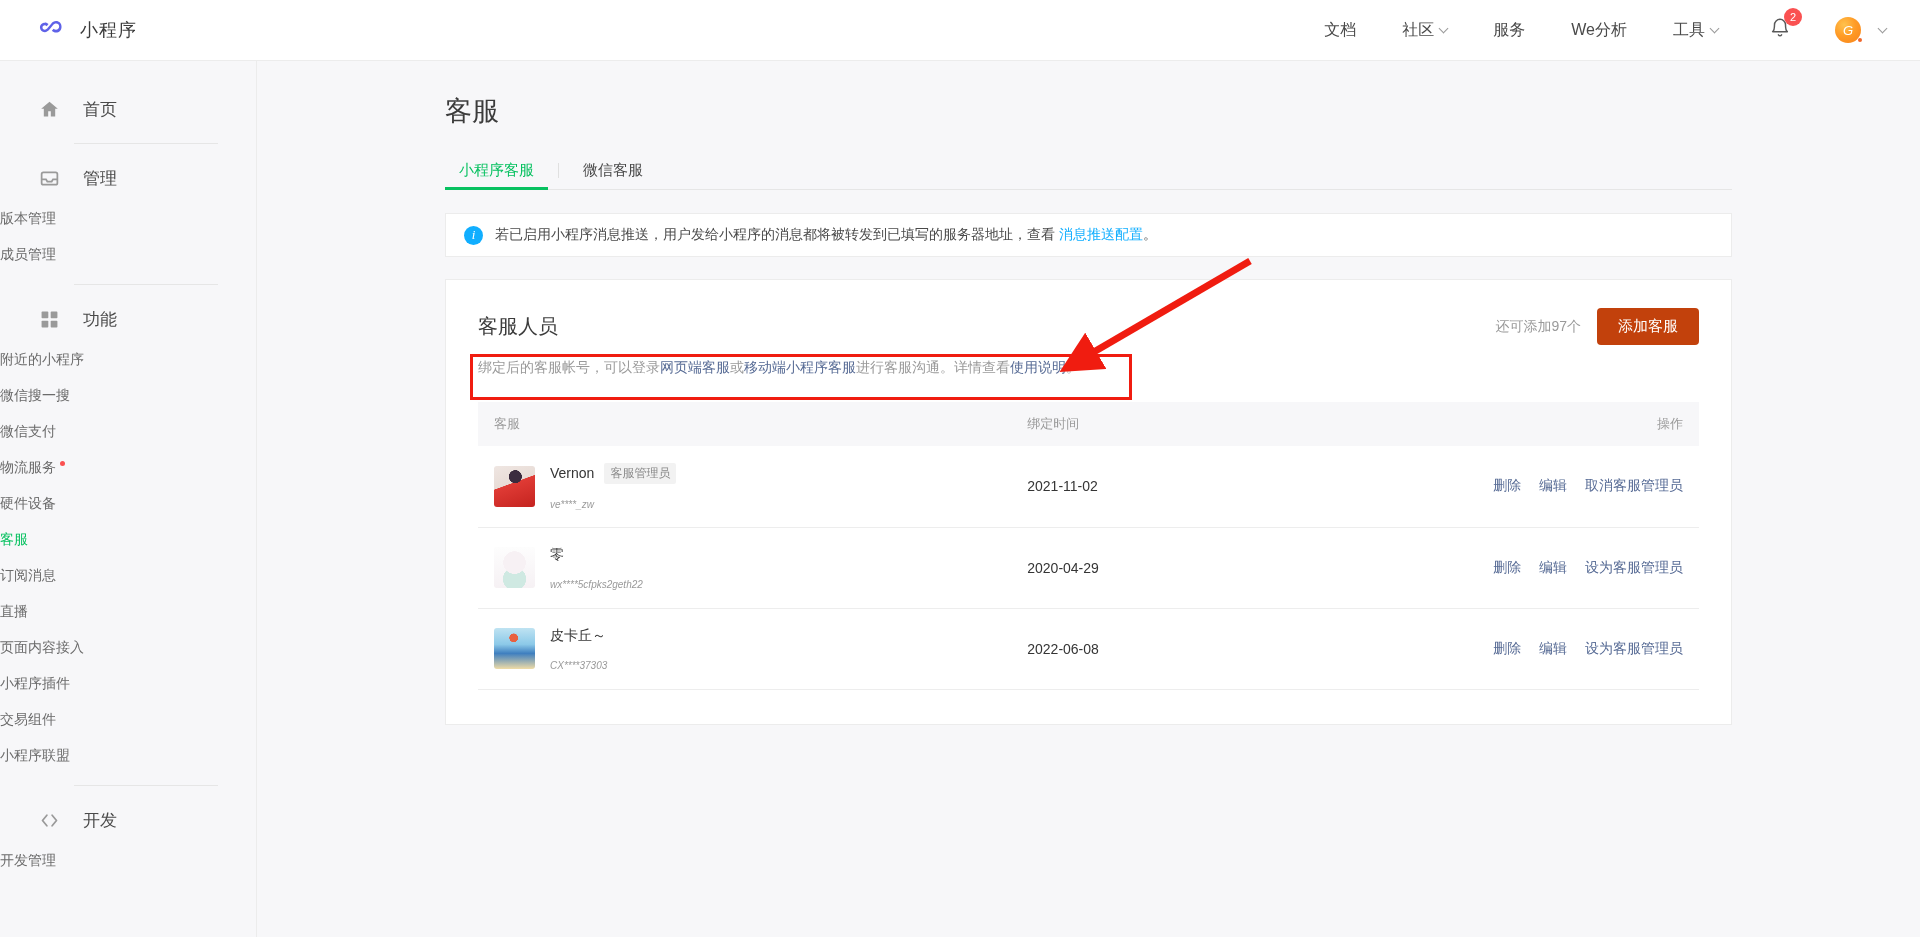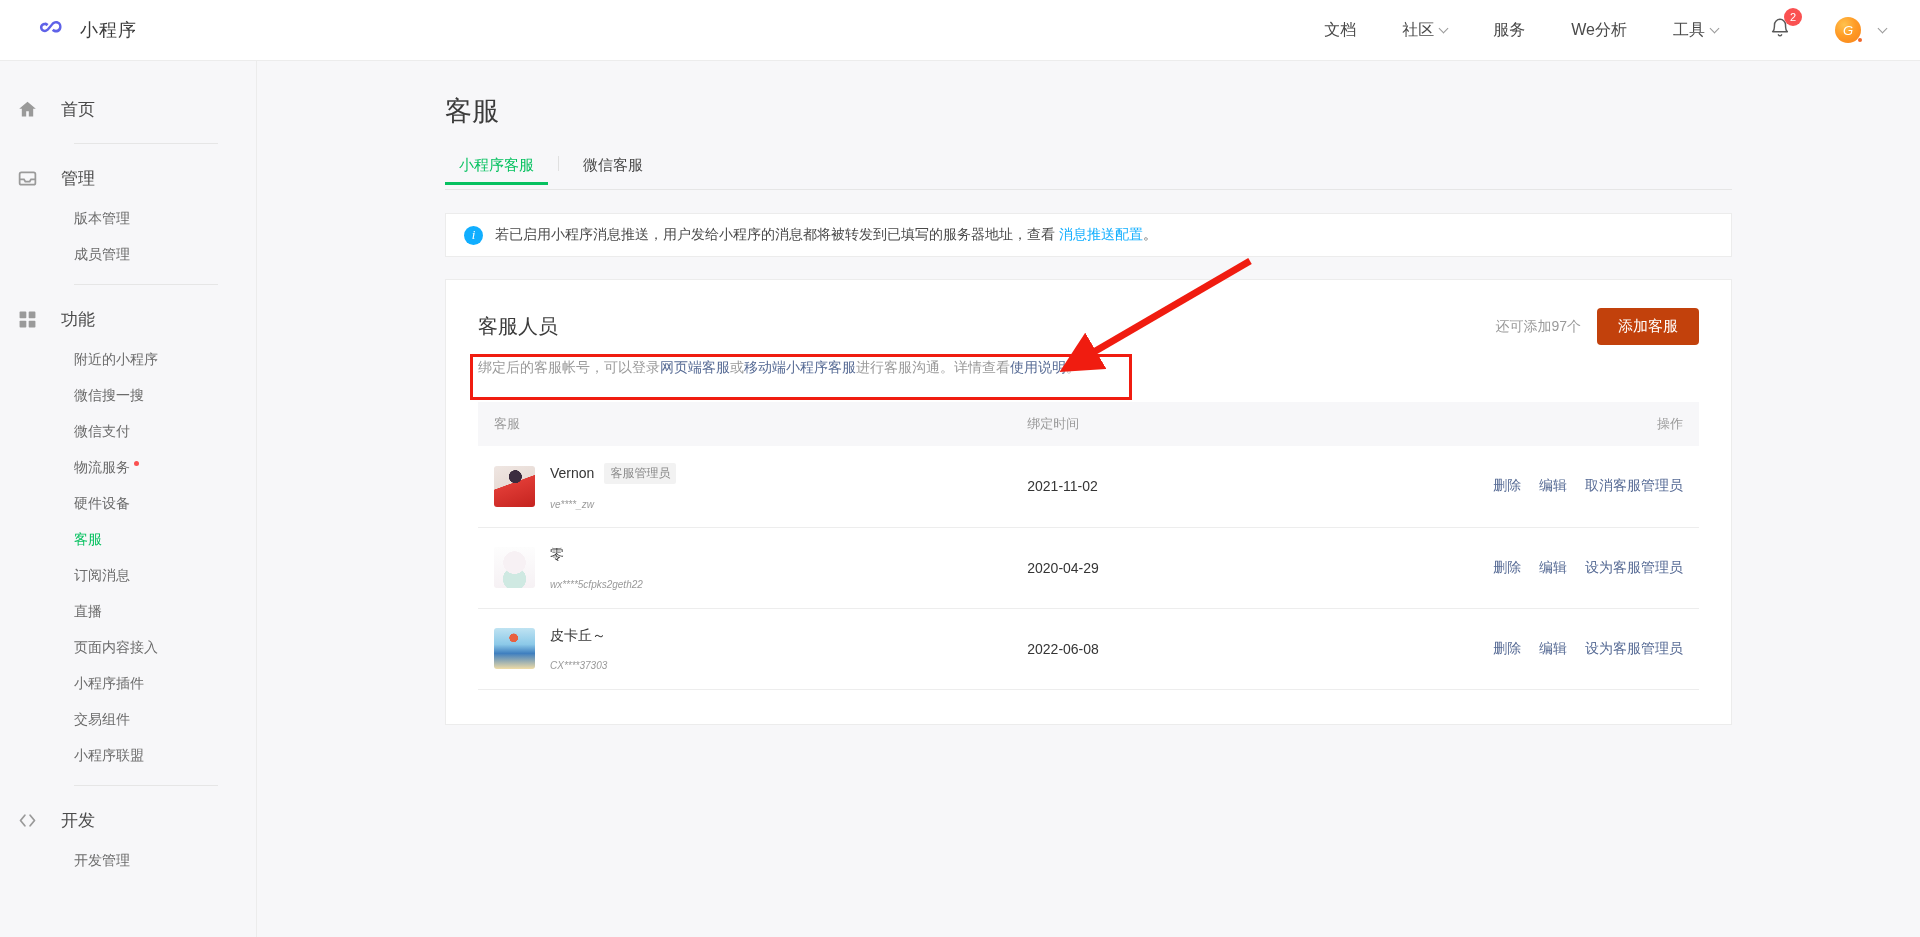--- a/index.html
+++ b/index.html
@@ -58,27 +58,27 @@
   .sidebar {
     position: absolute; top: 61px; left: 0;
     width: 257px; height: 876px;
     background: #f7f7f9;
     border-right: 1px solid #ececec;
     padding-top: 26px;
     overflow: hidden;
   }
   .side-group-head {
     display: flex; align-items: center;
-    height: 44px; padding-left: 16px; cursor: pointer;
+    height: 44px; padding-left: 38px; cursor: pointer;
   }
   .side-group-icon { width: 22px; height: 22px; color: #9a9a9a; display: flex; align-items: center; justify-content: center; }
   .side-group-label { font-size: 17px; color: #4a4a4a; margin-left: 23px; }
   .side-sub {
     font-size: 14px; color: #6b6b6b;
-    height: 36px; line-height: 36px; padding-left: 74px; cursor: pointer;
+    height: 36px; line-height: 36px; cursor: pointer;
     position: relative; white-space: nowrap;
   }
   .side-sub.active { color: #07c160; }
   .side-sub .reddot {
     display: inline-block; width: 5px; height: 5px; border-radius: 50%;
     background: #fa5151; vertical-align: super; margin-left: 4px;
   }
   .side-divider { height: 1px; background: #e6e6e6; margin: 12px 38px 12px 74px; }
 
   
@@ -86,21 +86,21 @@
     position: absolute; top: 61px; left: 257px;
     width: 1663px; height: 876px;
     background: #f7f7f9;
     overflow: hidden;
   }
   .page-title { font-size: 27px; color: #3c3c3c; margin: 32px 0 0 188px; font-weight: normal; }
 
   .tabs {
     margin: 27px 0 0 188px; width: 1287px;
     border-bottom: 1px solid #e6e6e6;
-    display: flex; align-items: flex-start; height: 34px;
+    display: flex; align-items: flex-end; height: 34px;
   }
   .tab {
     font-size: 15px; color: #4a4a4a; padding: 0 14px 9px 14px;
     cursor: pointer; position: relative;
   }
   .tab.active { color: #07c160; }
   .tab.active::after {
     content: ""; position: absolute; left: 0; right: 0; bottom: -1px;
     height: 3px; background: #07c160;
   }

